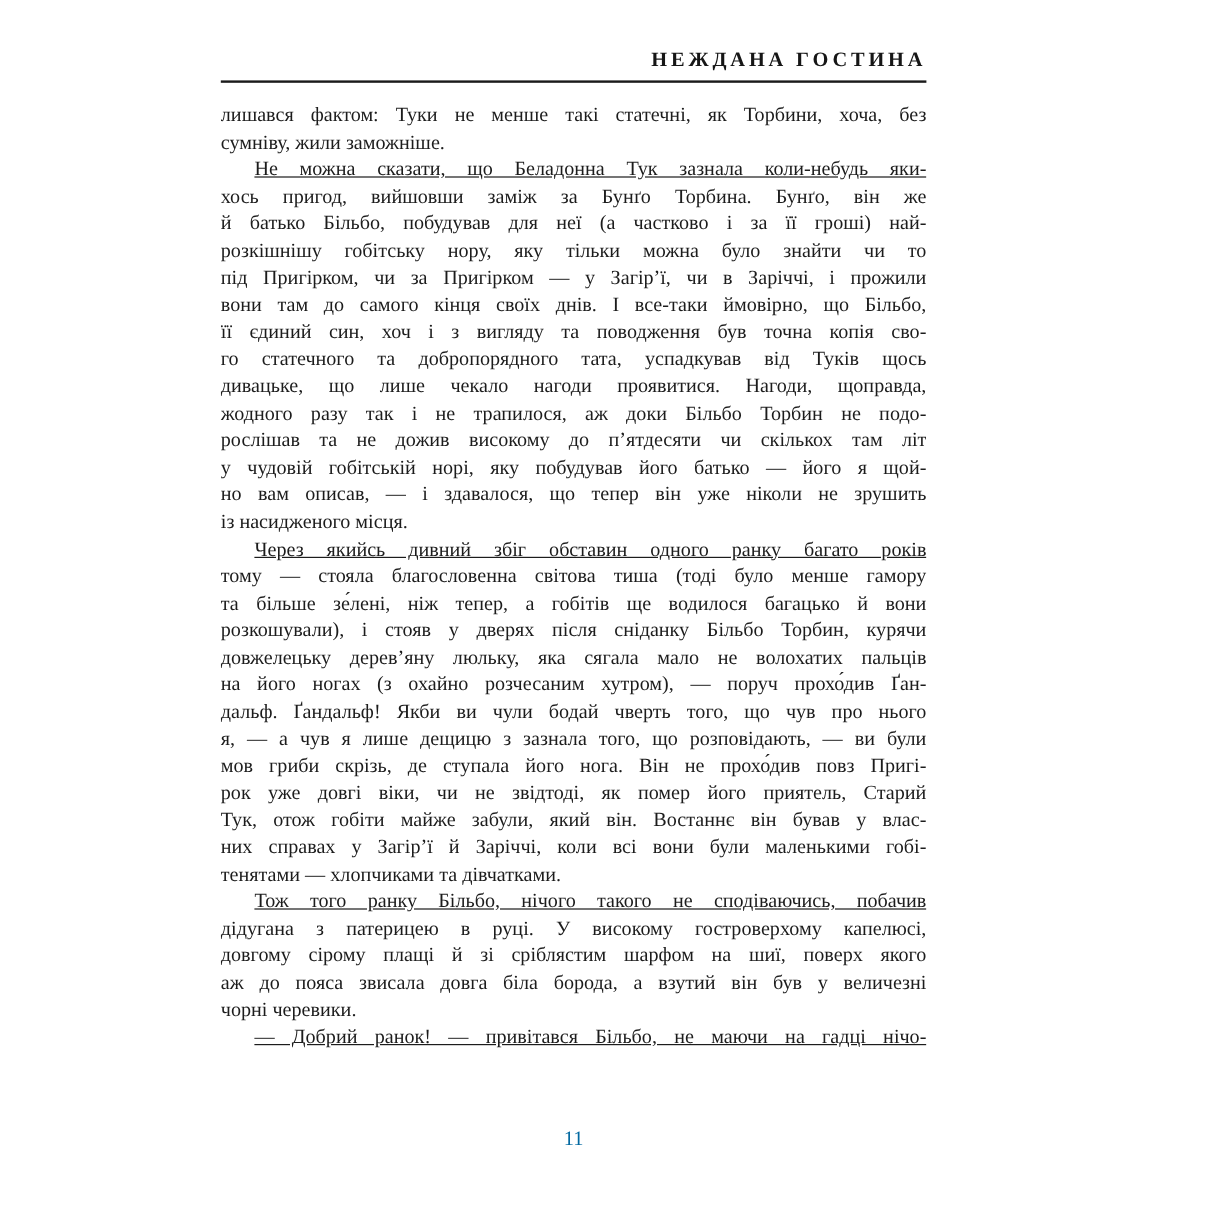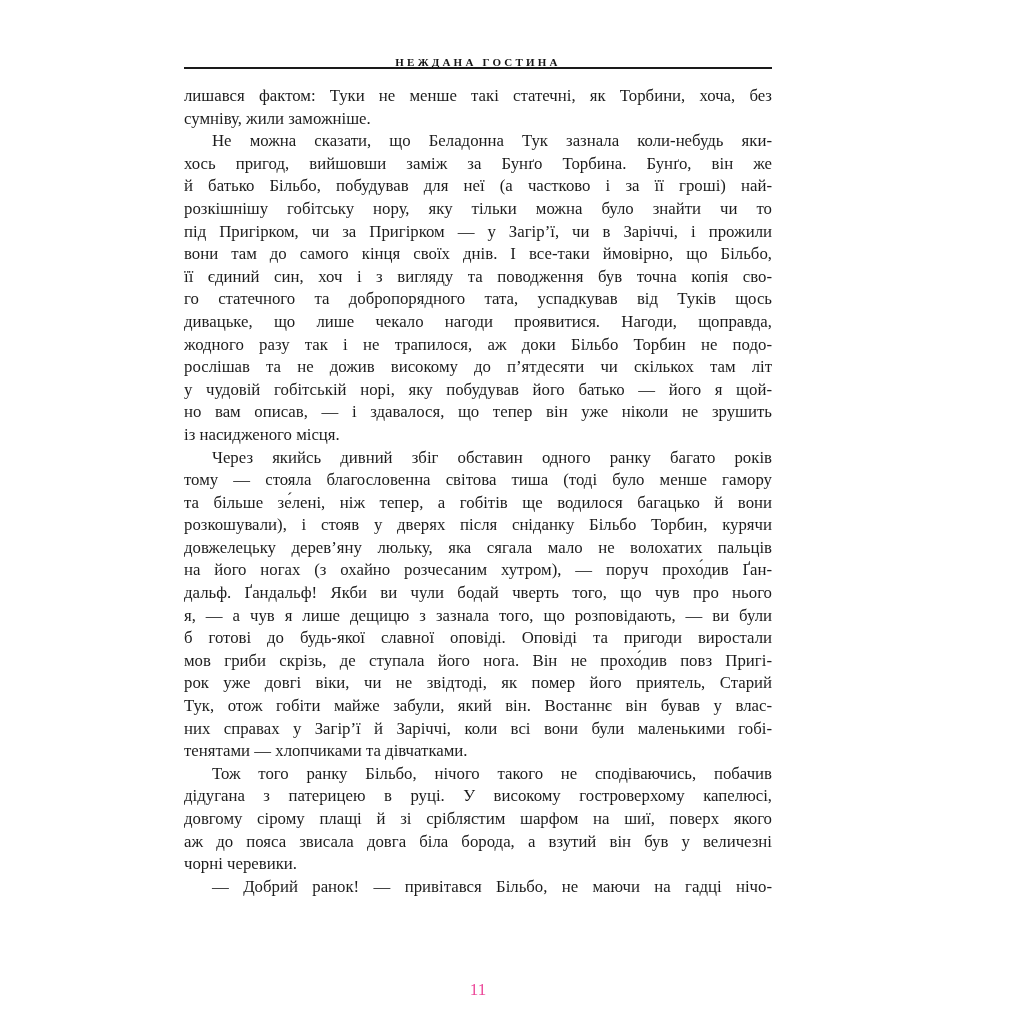--- a/index.html
+++ b/index.html
@@ -13,23 +13,23 @@
     height: 1024px;
     background: #ffffff;
     font-family: "Liberation Serif", "DejaVu Serif", serif;
     color: #1c1c1c;
     overflow: hidden;
   }
   .running-head {
     position: absolute;
     left: 184px;
     width: 588px;
-    top: 56px;
-    text-align: center;
-    font-size: 11px;
+    top: 40px;
+    text-align: right;
+    font-size: 17px;
     font-weight: 600;
     letter-spacing: 3.2px;
     color: #161616;
     white-space: nowrap;
   }
   .head-rule {
     position: absolute;
     left: 184px;
     width: 588px;
     top: 67px;
@@ -55,29 +55,30 @@
     text-align-last: justify;
     white-space: normal;
     overflow: hidden;
   }
   .line.last {
     text-align: right;
     text-align-last: left;
   }
   .line.indent {
     text-indent: 28px;
+    text-decoration: underline;
   }
   .page-number {
     position: absolute;
     left: 184px;
     width: 588px;
-    top: 980px;
+    top: 939px;
     text-align: center;
     font-size: 17px;
-    color: #ec4899;
+    color: #0369a1;
   }
 </style>
 </head>
 <body>
 
 <div class="book-page">
   <div class="running-head">НЕЖДАНА ГОСТИНА</div>
   <hr class="head-rule">
   <div class="body-text">
       <div class="paragraph">
@@ -102,21 +103,20 @@
       </div>
       <div class="paragraph">
         <div class="line indent">Через якийсь дивний збіг обставин одного ранку багато років</div>
         <div class="line">тому — стояла благословенна світова тиша (тоді було менше гамору</div>
         <div class="line">та більше зе́лені, ніж тепер, а гобітів ще водилося багацько й вони</div>
         <div class="line">розкошували), і стояв у дверях після сніданку Більбо Торбин, курячи</div>
         <div class="line">довжелецьку дерев’яну люльку, яка сягала мало не волохатих пальців</div>
         <div class="line">на його ногах (з охайно розчесаним хутром), — поруч прохо́див Ґан-</div>
         <div class="line">дальф. Ґандальф! Якби ви чули бодай чверть того, що чув про нього</div>
         <div class="line">я, — а чув я лише дещицю з зазнала того, що розповідають, — ви були</div>
-        <div class="line">б готові до будь-якої славної оповіді. Оповіді та пригоди виростали</div>
         <div class="line">мов гриби скрізь, де ступала його нога. Він не прохо́див повз Пригі-</div>
         <div class="line">рок уже довгі віки, чи не звідтоді, як помер його приятель, Старий</div>
         <div class="line">Тук, отож гобіти майже забули, який він. Востаннє він бував у влас-</div>
         <div class="line">них справах у Загір’ї й Заріччі, коли всі вони були маленькими гобі-</div>
         <div class="line last">тенятами — хлопчиками та дівчатками.</div>
       </div>
       <div class="paragraph">
         <div class="line indent">Тож того ранку Більбо, нічого такого не сподіваючись, побачив</div>
         <div class="line">дідугана з патерицею в руці. У високому гостроверхому капелюсі,</div>
         <div class="line">довгому сірому плащі й зі сріблястим шарфом на шиї, поверх якого</div>

